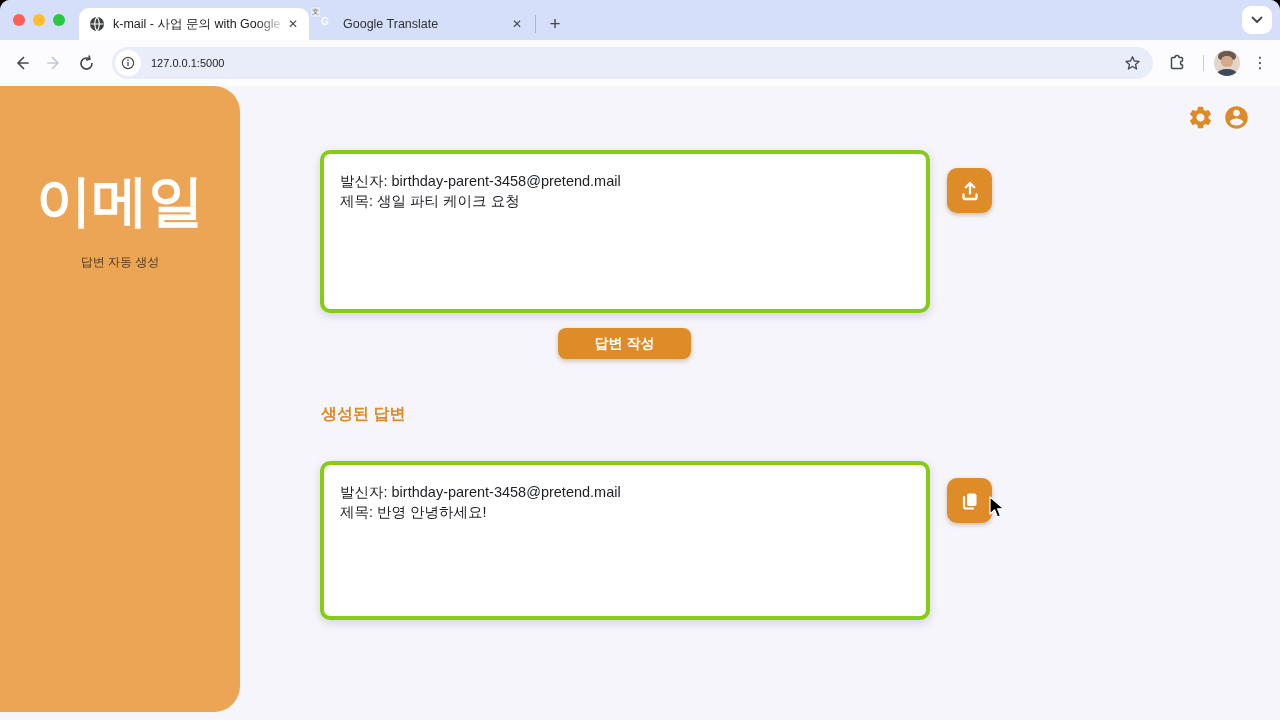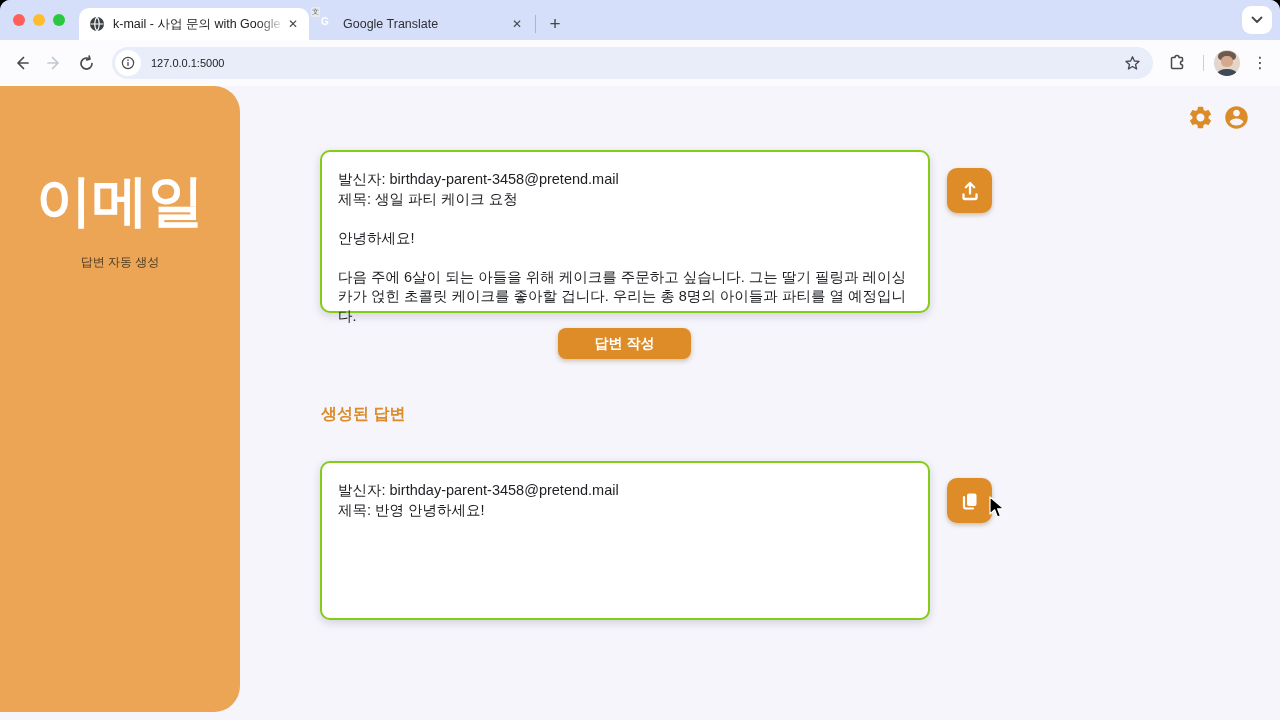--- a/index.html
+++ b/index.html
@@ -53,21 +53,21 @@
 
   
   .page { position:relative; flex:1; background:#F6F5FB; }
   .sidebar { position:absolute; left:0; top:0; width:240px; height:626px; background:#ECA455;
              border-radius:0 26px 26px 0; text-align:center; }
   .sidebar-title { margin-top:86px; font-size:56px; line-height:58px; font-weight:bold; color:#FFFFFF; }
   .sidebar-sub { margin-top:24px; font-size:12px; color:#4b3a22; }
 
   .page-icons { position:absolute; top:18px; right:30px; display:flex; gap:9px; }
 
-  .card { position:absolute; left:320px; width:610px; background:#FFFFFF; border:2px solid #84cc16;
+  .card { position:absolute; left:320px; width:610px; background:#FFFFFF; border:4px solid #84cc16;
           border-radius:10px; box-shadow:0 3px 8px rgba(120,120,150,0.28); padding:18px 16px;
           font-size:14.5px; line-height:19.5px; color:#1d1f23; }
   .card-1 { top:64px; height:163px; }
   .card-2 { top:375px; height:159px; overflow:hidden; }
   .card .line { white-space:nowrap; }
   .card .body { white-space:pre-line; margin-top:19.5px; }
 
   .icon-btn { position:absolute; left:947px; width:45px; height:45px; background:#DE8C28;
               border:none; border-radius:10px; display:flex; align-items:center; justify-content:center;
               box-shadow:0 2px 4px rgba(120,90,30,0.35); cursor:pointer; }
@@ -190,23 +190,20 @@
       <span>
         <svg width="27" height="27" viewBox="0 0 24 24">
           <path fill="#DB8C28" d="M12 2C6.48 2 2 6.48 2 12s4.48 10 10 10 10-4.48 10-10S17.52 2 12 2zm0 3c1.66 0 3 1.34 3 3s-1.34 3-3 3-3-1.34-3-3 1.34-3 3-3zm0 14.2c-2.5 0-4.71-1.28-6-3.22.03-1.99 4-3.08 6-3.08 1.99 0 5.97 1.09 6 3.08-1.29 1.94-3.5 3.22-6 3.22z"></path>
         </svg>
       </span>
     </div>
 
     <div class="card card-1">
       <div class="line">발신자: birthday-parent-3458@pretend.mail</div>
       <div class="line">제목: 생일 파티 케이크 요청</div>
-      <div class="body">안녕하세요!
-
-다음 주에 6살이 되는 아들을 위해 케이크를 주문하고 싶습니다. 그는 딸기 필링과 레이싱카가 얹힌 초콜릿 케이크를 좋아할 겁니다. 우리는 총 8명의 아이들과 파티를 열 예정입니다.</div>
     </div>
 
     <button class="icon-btn upload-btn">
       <svg width="24" height="24" viewBox="0 0 24 24">
         <path d="M12 14.5 V4.5 M7.8 8.2 L12 4 L16.2 8.2" stroke="#fff" stroke-width="2.3" fill="none" stroke-linecap="round" stroke-linejoin="round"></path>
         <path d="M5.5 15.5 v3 a1.5 1.5 0 0 0 1.5 1.5 h10 a1.5 1.5 0 0 0 1.5 -1.5 v-3" stroke="#fff" stroke-width="2.3" fill="none" stroke-linecap="round"></path>
       </svg>
     </button>
 
     <button class="compose-btn">답변 작성</button>

